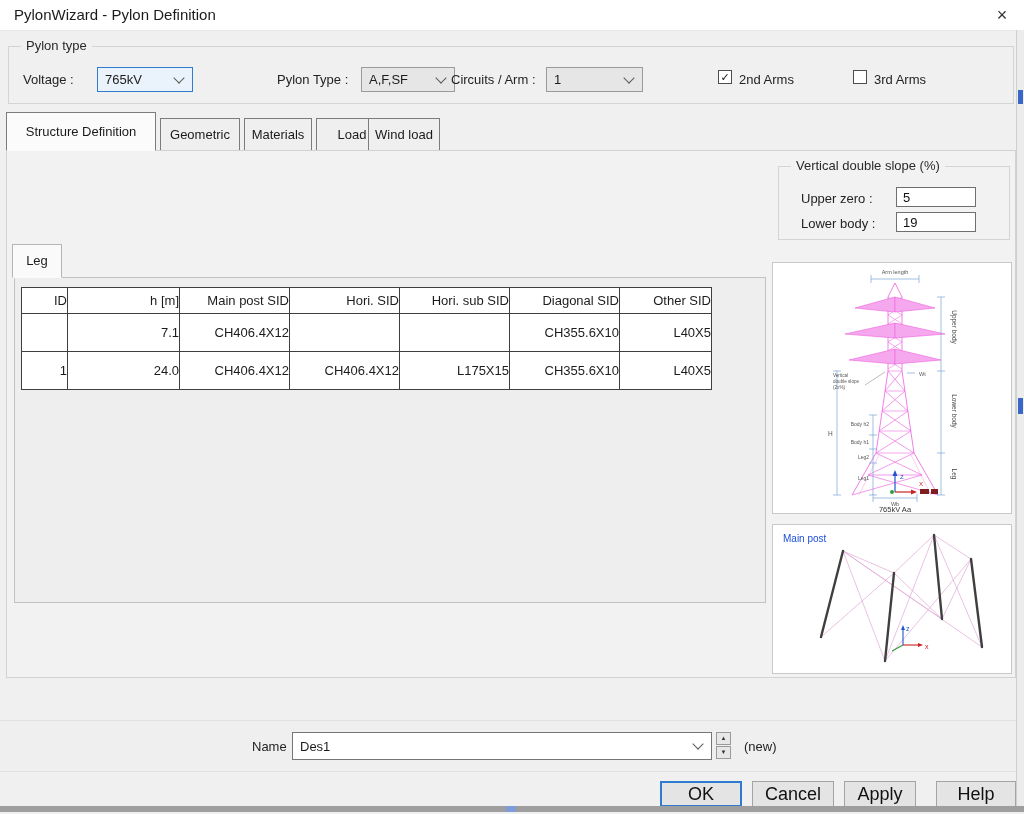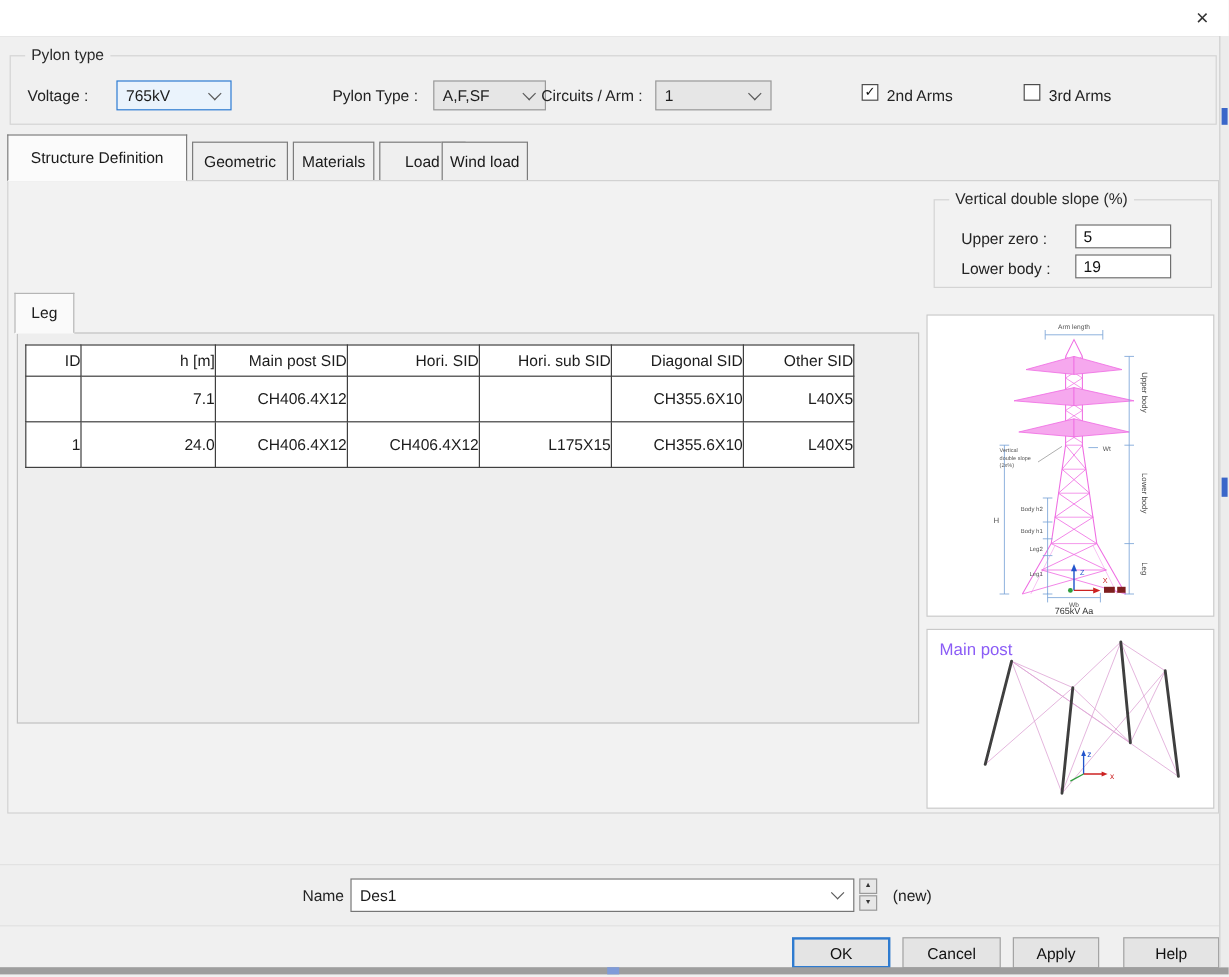--- a/index.html
+++ b/index.html
@@ -31,41 +31,42 @@
   
   .gridbox{border:1px solid #c2c2c2;background:#eeeeee}
   table.sid{border-collapse:collapse;background:#fff;table-layout:fixed}
   table.sid th,table.sid td{border:1px solid #3f3f3f;font-weight:normal;text-align:right;
       font-size:13px;padding:0;overflow:hidden;white-space:nowrap}
   table.sid th{height:25px;background:#fff}
   table.sid td{height:37px;background:#fff}
   td.idsel{background:#1173d4;color:#fff}
   td.idnorm{background:#efefef}
   
-  .btn{background:#e4e4e4;border:1px solid #a4a4a4;text-align:left;font-size:13px;color:#111;
+  .btn{background:#e4e4e4;border:1px solid #a4a4a4;text-align:left;font-size:18px;color:#111;
        box-sizing:border-box;display:flex;align-items:center;justify-content:center;cursor:pointer}
   .btn.primary{border:2px solid #2e7bd0}
   .btn.disabled{background:#d3d3d3;border-color:#c0c0c0;color:#9b9b9b;cursor:default}
   
   .panel{background:#ffffff;border:1px solid #c9c9c9}
   
   .footband{left:0;top:720px;width:1024px;height:50px;background:#efefef;
             border-top:1px solid #e2e2e2;border-bottom:1px solid #e2e2e2}
   .spinbtn{width:15px;height:13px;background:#e7e7e7;border:1px solid #9a9a9a;box-sizing:border-box;
            font-size:6px;line-height:11px;text-align:center;color:#333;cursor:pointer}
   .bottomstrip{left:0;top:806px;width:1024px;height:6px;background:#9e9e9e}
   .bluedot{background:#7f9bd8}
   .edgestrip{left:1016px;top:30px;width:8px;height:776px;background:#ececec;border-left:1px solid #cfcfcf}
   .edgeblue{background:#3a66c9}
   svg text{font-family:"Liberation Sans",sans-serif}
 </style>
 </head>
 <body>
 
 <div class="abs titlebar">
+  <div class="abs title">PylonWizard - Pylon Definition</div>
   <div class="abs closebtn">×</div>
 </div>
 
 <div class="abs grp" style="left:8px;top:46px;width:1004px;height:56px">
   <span class="legend" style="background:#f0f0f0">Pylon type</span>
 
   <div class="abs lbl" style="left:14px;top:25px">Voltage :</div>
   <div class="abs combo focused" style="left:88px;top:20px;width:96px;height:25px">
     <span>765kV</span>
     <span class="chev"></span>
@@ -241,21 +242,21 @@
       <text transform="rotate(90 179,148)" x="179" y="148" text-anchor="middle">Lower body</text>
       <text transform="rotate(90 179,211)" x="179" y="211" text-anchor="middle">Leg</text>
     </g>
     <text x="127" y="216" font-size="6" fill="#2255cc">Z</text>
     <text x="146" y="223" font-size="6" fill="#cc2222">X</text>
     <text x="122" y="249" text-anchor="middle" font-size="7.5" fill="#333">765kV Aa</text>
   </svg>
 </div>
 
 <div class="abs panel" style="left:772px;top:524px;width:238px;height:148px;z-index:2">
-  <div class="abs" style="left:10px;top:8px;font-size:14px;color:#8b5cf6">Main post</div>
+  <div class="abs" style="left:10px;top:8px;font-size:10px;color:#1d4ed8">Main post</div>
   <svg width="238" height="148" viewBox="0 0 238 148" style="position:absolute;left:0;top:0">
     <g stroke="#dfa8d6" stroke-width="0.7" fill="none">
       <path d="M70,26 L121,48 M121,48 L161,10 M161,10 L198,34"></path>
       <path d="M70,26 L112,136 M121,48 L48,112 M161,10 L112,136 M121,48 L169,94 M198,34 L112,136 M70,26 L169,94 M161,10 L209,122 M198,34 L169,94 M70,26 L209,122"></path>
     </g>
     <g stroke="#3f3f3f" stroke-width="2.4" stroke-linecap="round">
       <path d="M70,26 L48,112"></path>
         <path d="M121,48 L112,136"></path>
         <path d="M161,10 L169,94"></path>
         <path d="M198,34 L209,122"></path>

